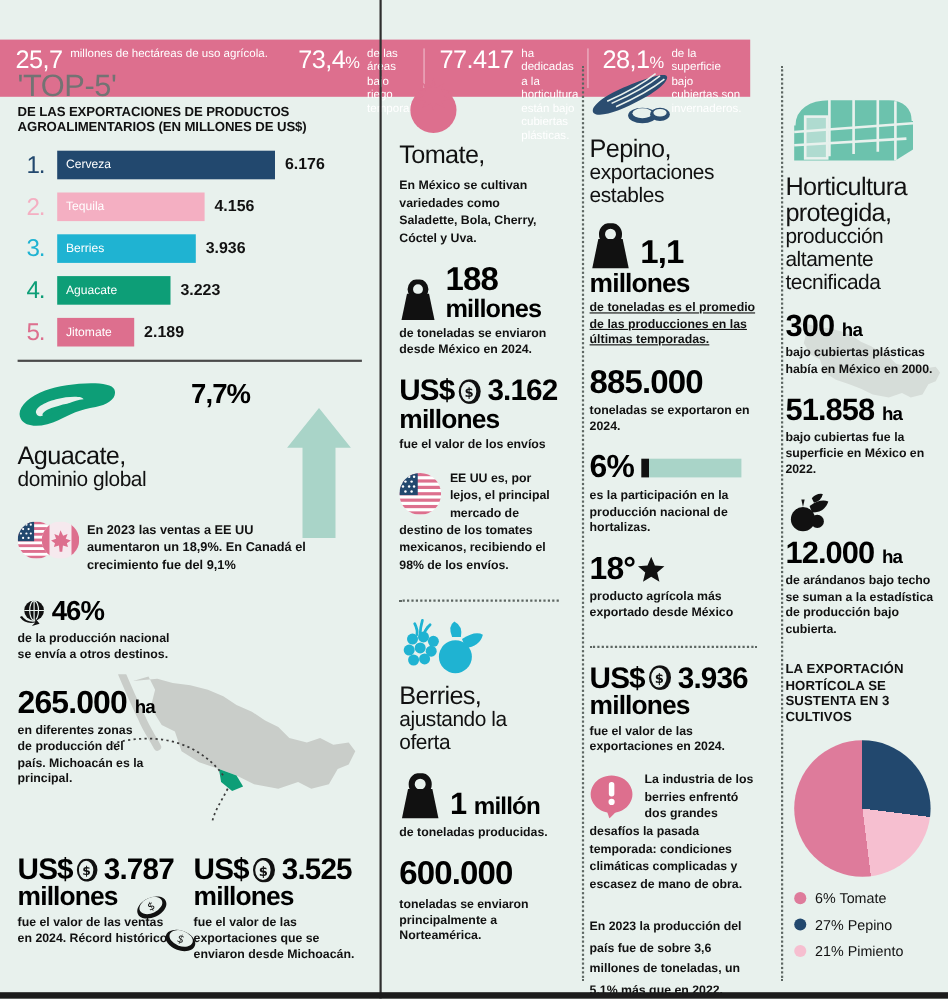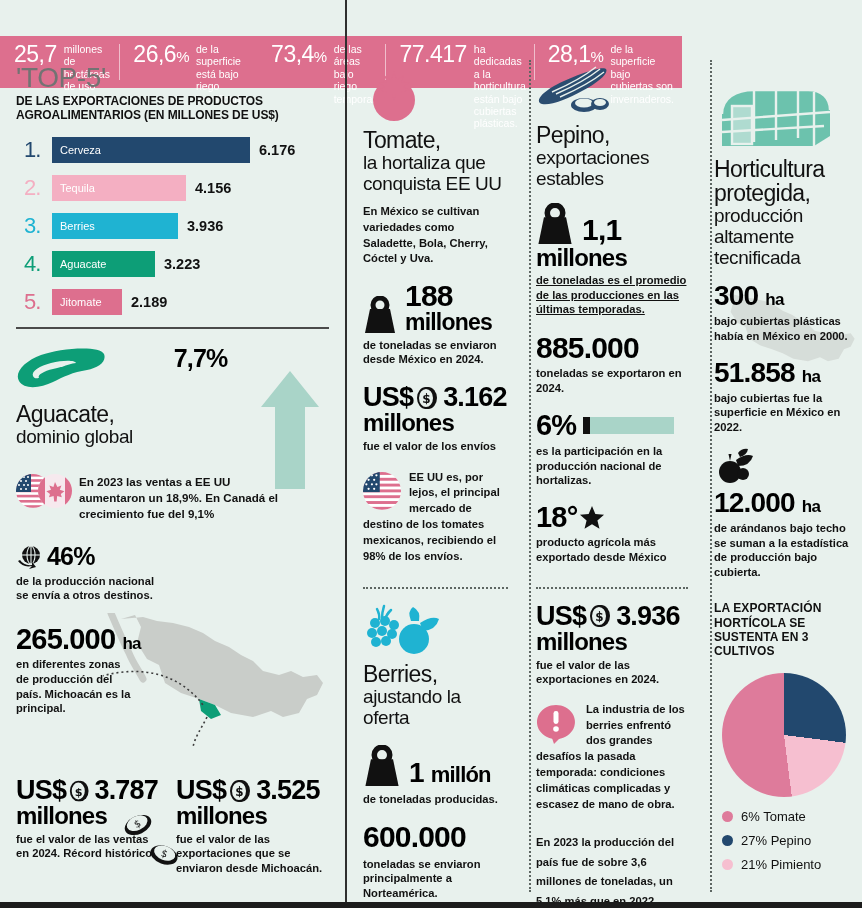--- a/index.html
+++ b/index.html
@@ -102,24 +102,20 @@
 </head>
 <body>
 
 <div class="page">
 
   <div class="topband">
     <div class="tb-left">
       <div class="tb-cell">
         <div class="tb-num"><span>25,7</span><span class="u"></span></div>
         <div class="tb-txt">millones de hectáreas de uso agrícola.</div>
-      </div>
-      <div class="tb-cell">
-        <div class="tb-num"><span>26,6</span><span class="u">%</span></div>
-        <div class="tb-txt">de la superficie está bajo riego tecnificado.</div>
       </div>
     </div>
     <div class="tb-right">
       <div class="tb-cell">
         <div class="tb-num"><span>73,4</span><span class="u">%</span></div>
         <div class="tb-txt">de las áreas bajo riego temporal.</div>
       </div>
       <div class="tb-cell" style="flex:1.25">
         <div class="tb-num"><span>77.417</span><span class="u"></span></div>
         <div class="tb-txt">ha dedicadas a la horticultura están bajo cubiertas plásticas.</div>
@@ -316,21 +312,20 @@
       </div>
     </div>
 
     <div class="col c2">
       <svg class="ic" width="62" height="56" viewBox="0 0 62 56">
         <circle cx="31" cy="34" r="21" fill="#dd6f8e"></circle>
         <path d="M31 6 l3 8 7-5-3 8 9-1-7 5 7 3-9 2 3 6-8-4-2 7-2-7-8 4 3-6-9-2 7-3-7-5 9 1-3-8 7 5z" fill="#dd6f8e"></path>
         <path d="M31 5 l1.5 9h-3z" fill="#dd6f8e"></path>
       </svg>
       <div class="bigtitle" style="margin-top:7px;">Tomate,</div>
-      <div class="subtitle">la hortaliza que conquista EE UU</div>
       <div class="body" style="margin-top:9px; line-height:1.42;">En México se cultivan variedades como Saladette, Bola, Cherry, Cóctel y Uva.</div>
 
       <div class="inline" style="margin-top:15px; align-items:flex-end; gap:8px;">
         <svg width="34" height="38" viewBox="0 0 34 38">
           <circle cx="17" cy="9" r="7" fill="none" stroke="#111" stroke-width="5"></circle>
           <path d="M7 13 h20 l5 24 H2 z" fill="#111"></path>
         </svg>
         <div>
           <div class="stat" style="font-size:30px; line-height:.95;">188</div>
           <div class="stat" style="font-size:23px; line-height:1;">millones</div>

